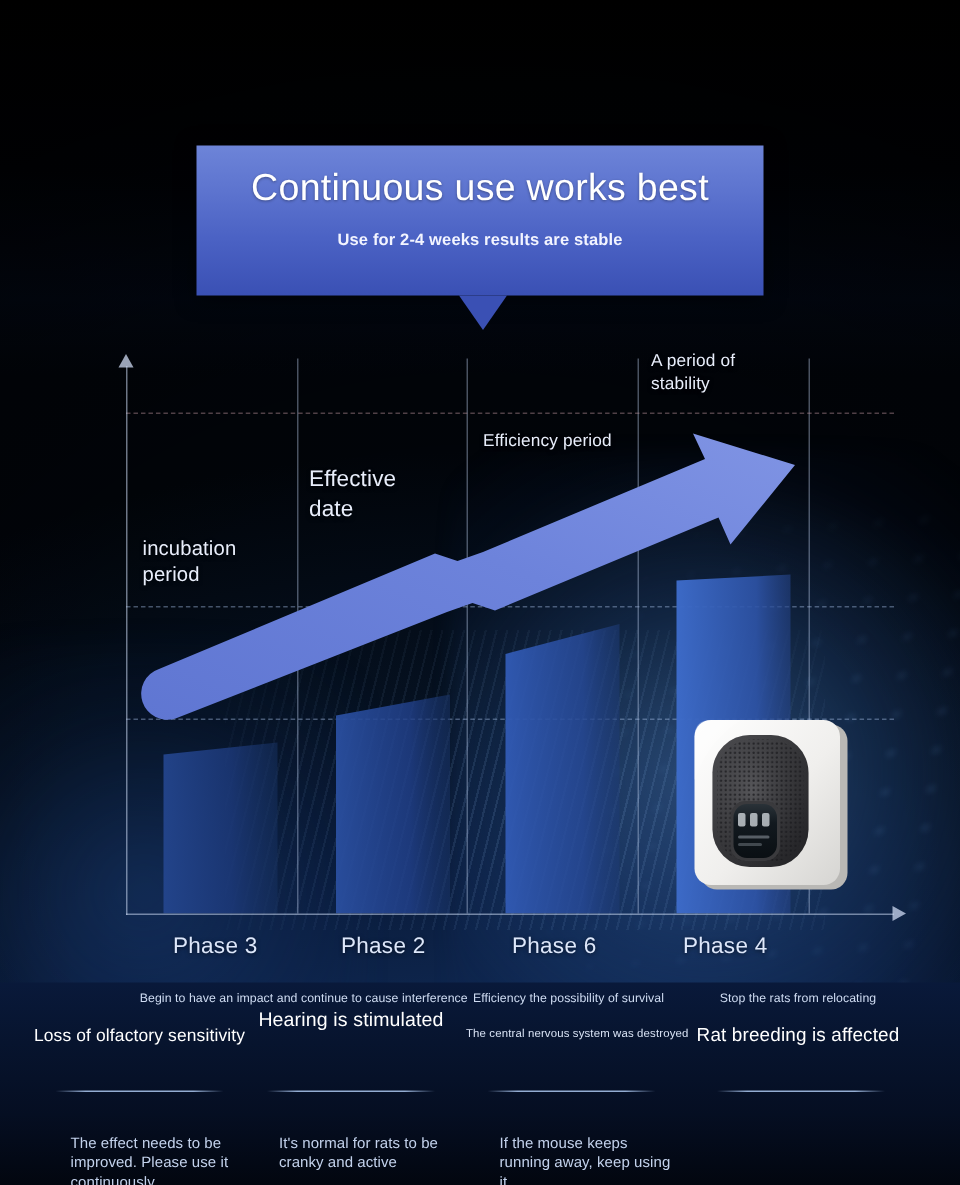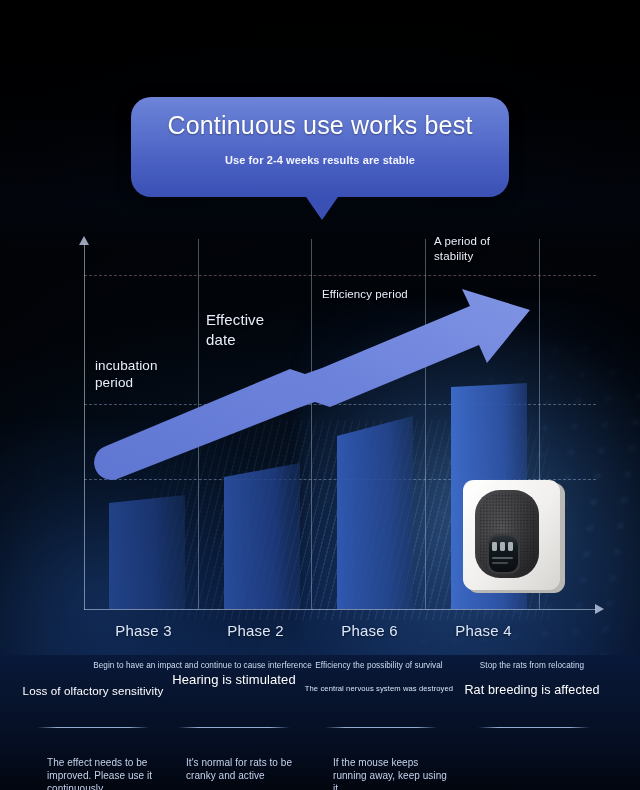--- a/index.html
+++ b/index.html
@@ -62,21 +62,20 @@
   .bg-bottomband{
     position:absolute;left:0;top:655px;width:640px;height:135px;
     background:linear-gradient(#09193a 0%, #07142e 30%, #050e22 65%, #02060f 100%);
   }
 
   
   .callout{
     position:absolute;left:131px;top:97px;width:378px;height:100px;
     background:linear-gradient(180deg,#6d84d8 0%,#5d74cf 30%,#4b62c4 62%,#3a50b4 100%);
     box-shadow:0 2px 14px rgba(0,0,0,.55);
-    border-radius:20px;
   }
   .callout-title{
     position:absolute;left:0;right:0;top:14px;
     text-align:center;color:#fff;
     font-size:25px;font-weight:400;letter-spacing:.2px;
     text-shadow:0 1px 2px rgba(0,0,0,.35);
   }
   .callout-sub{
     position:absolute;left:0;right:0;top:57px;
     text-align:center;color:#f2f4ff;
@@ -142,21 +141,21 @@
   
   .col{position:absolute;top:660px;width:160px;text-align:center;}
   .cell-tiny{
     color:#cfdcf2;font-size:8.2px;line-height:11px;letter-spacing:.05px;
     padding:0 4px;
   }
   .cell-mid{
     margin-top:12px;
     color:#ffffff;font-size:11.6px;line-height:15px;letter-spacing:.1px;
   }
-  .cell-mid.tiny{font-size:7.6px;line-height:11px;color:#dae4f6;}
+  .cell-mid.tiny{font-size:7.6px;line-height:11px;color:#dae4f6;text-align:right;}
   .divider{
     position:absolute;top:727px;height:1px;width:112px;
     background:linear-gradient(90deg, rgba(150,185,235,0) 0%, rgba(172,200,240,.85) 18%, rgba(172,200,240,.85) 82%, rgba(150,185,235,0) 100%);
   }
   .cell-note{
     position:absolute;top:736px;width:120px;
     color:#c3d2ec;font-size:10px;line-height:13px;letter-spacing:.05px;margin-top:20px;
   }
 </style>
 </head>

